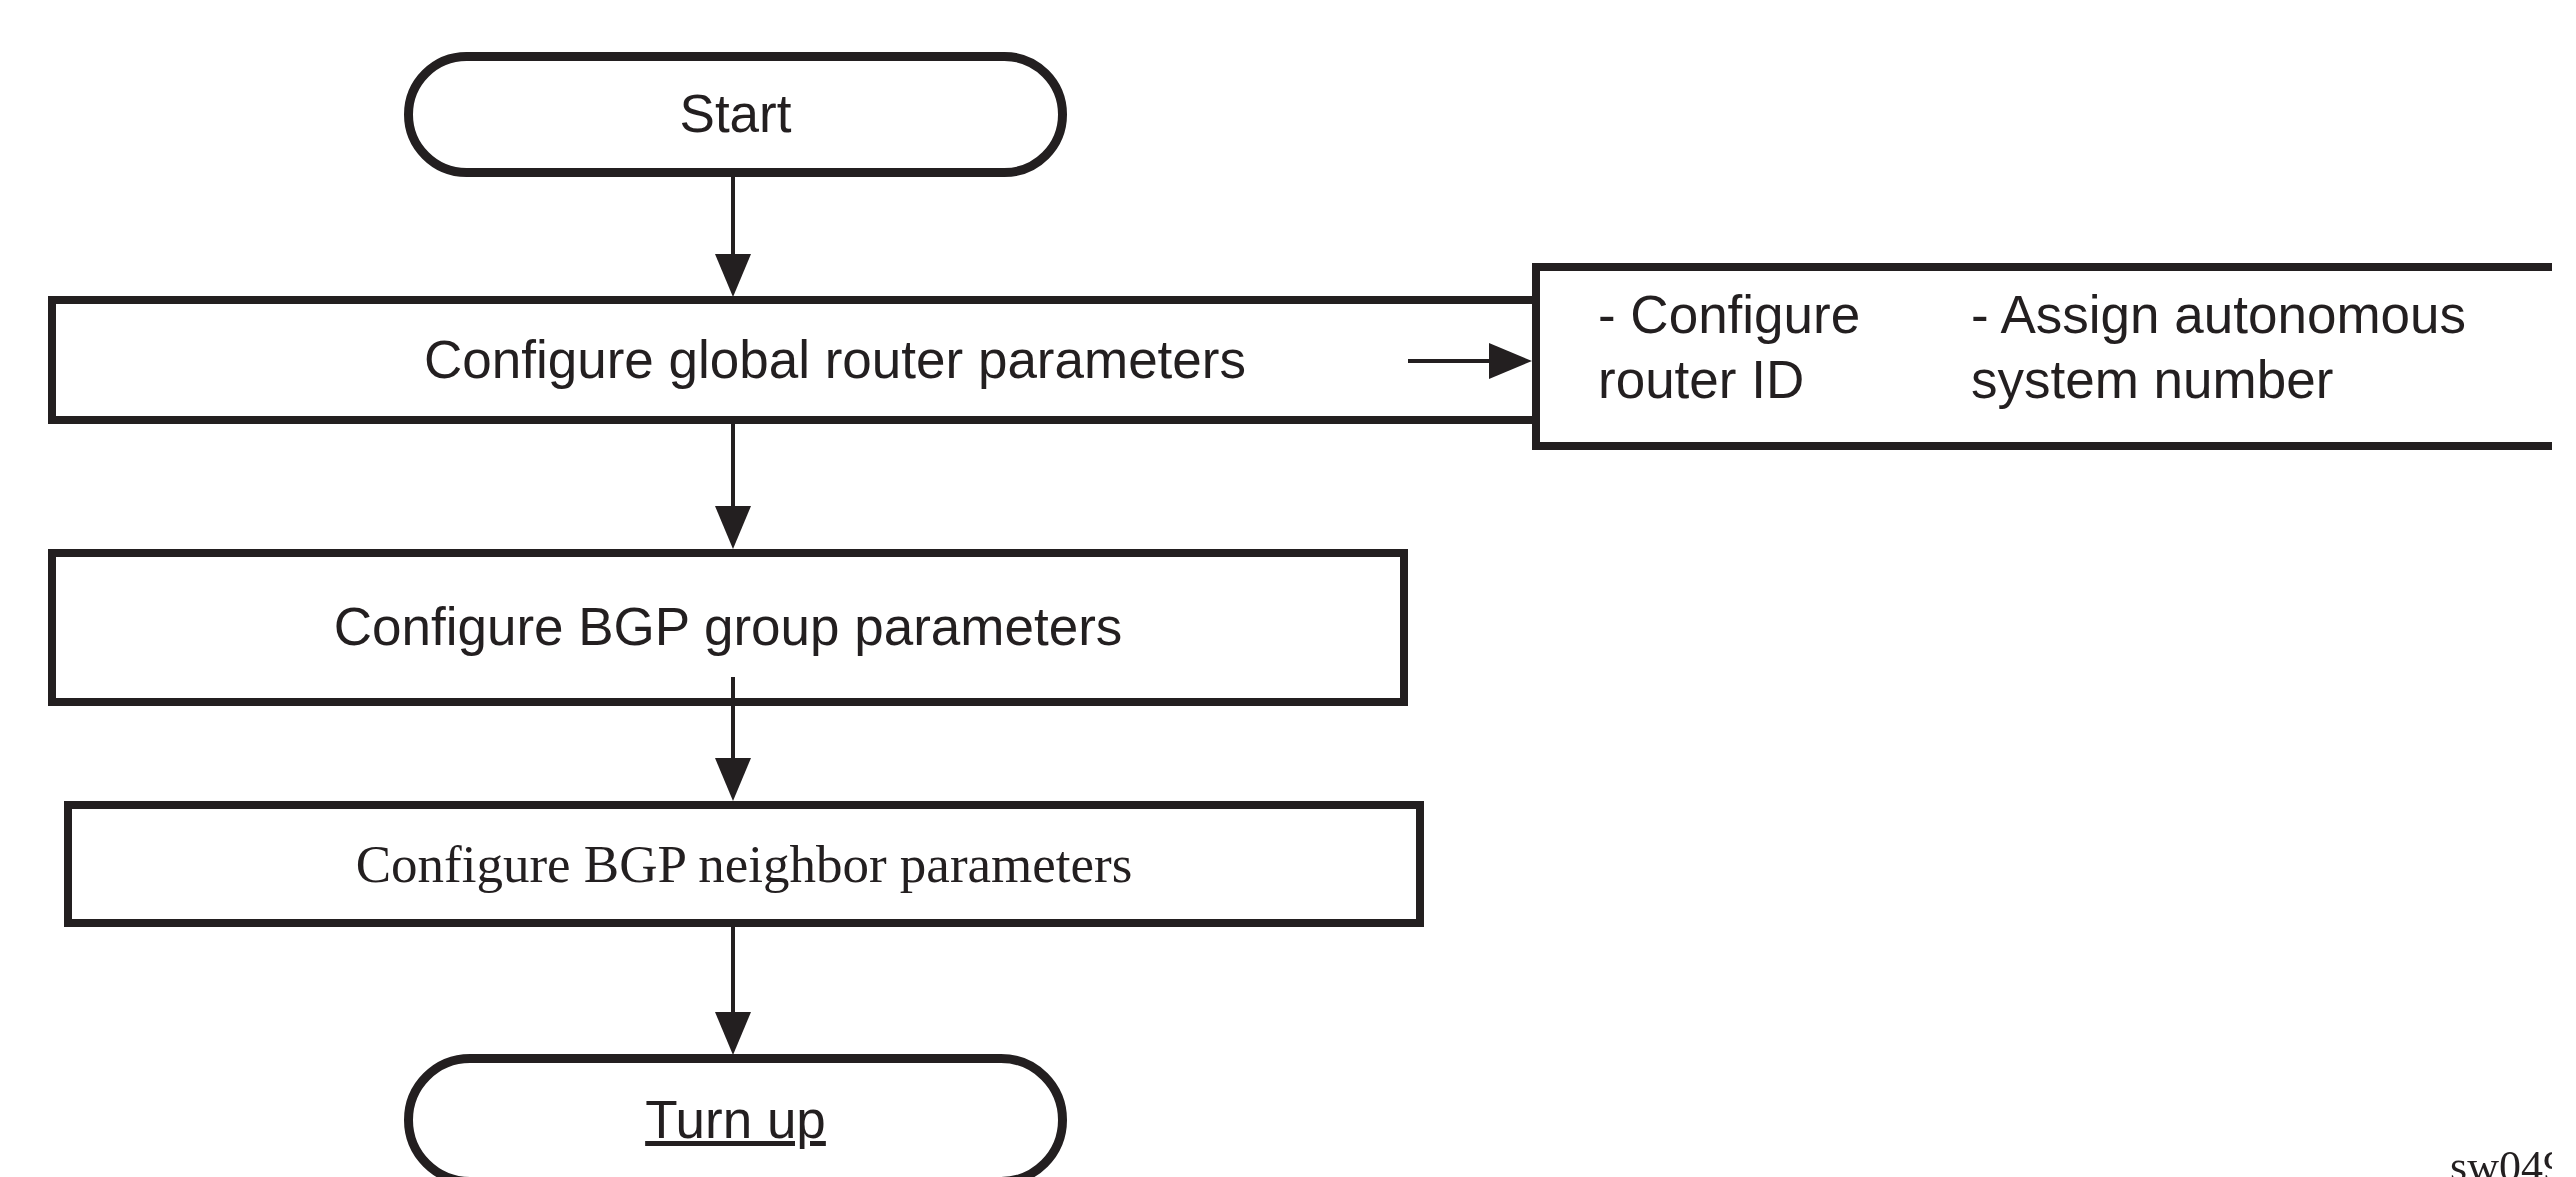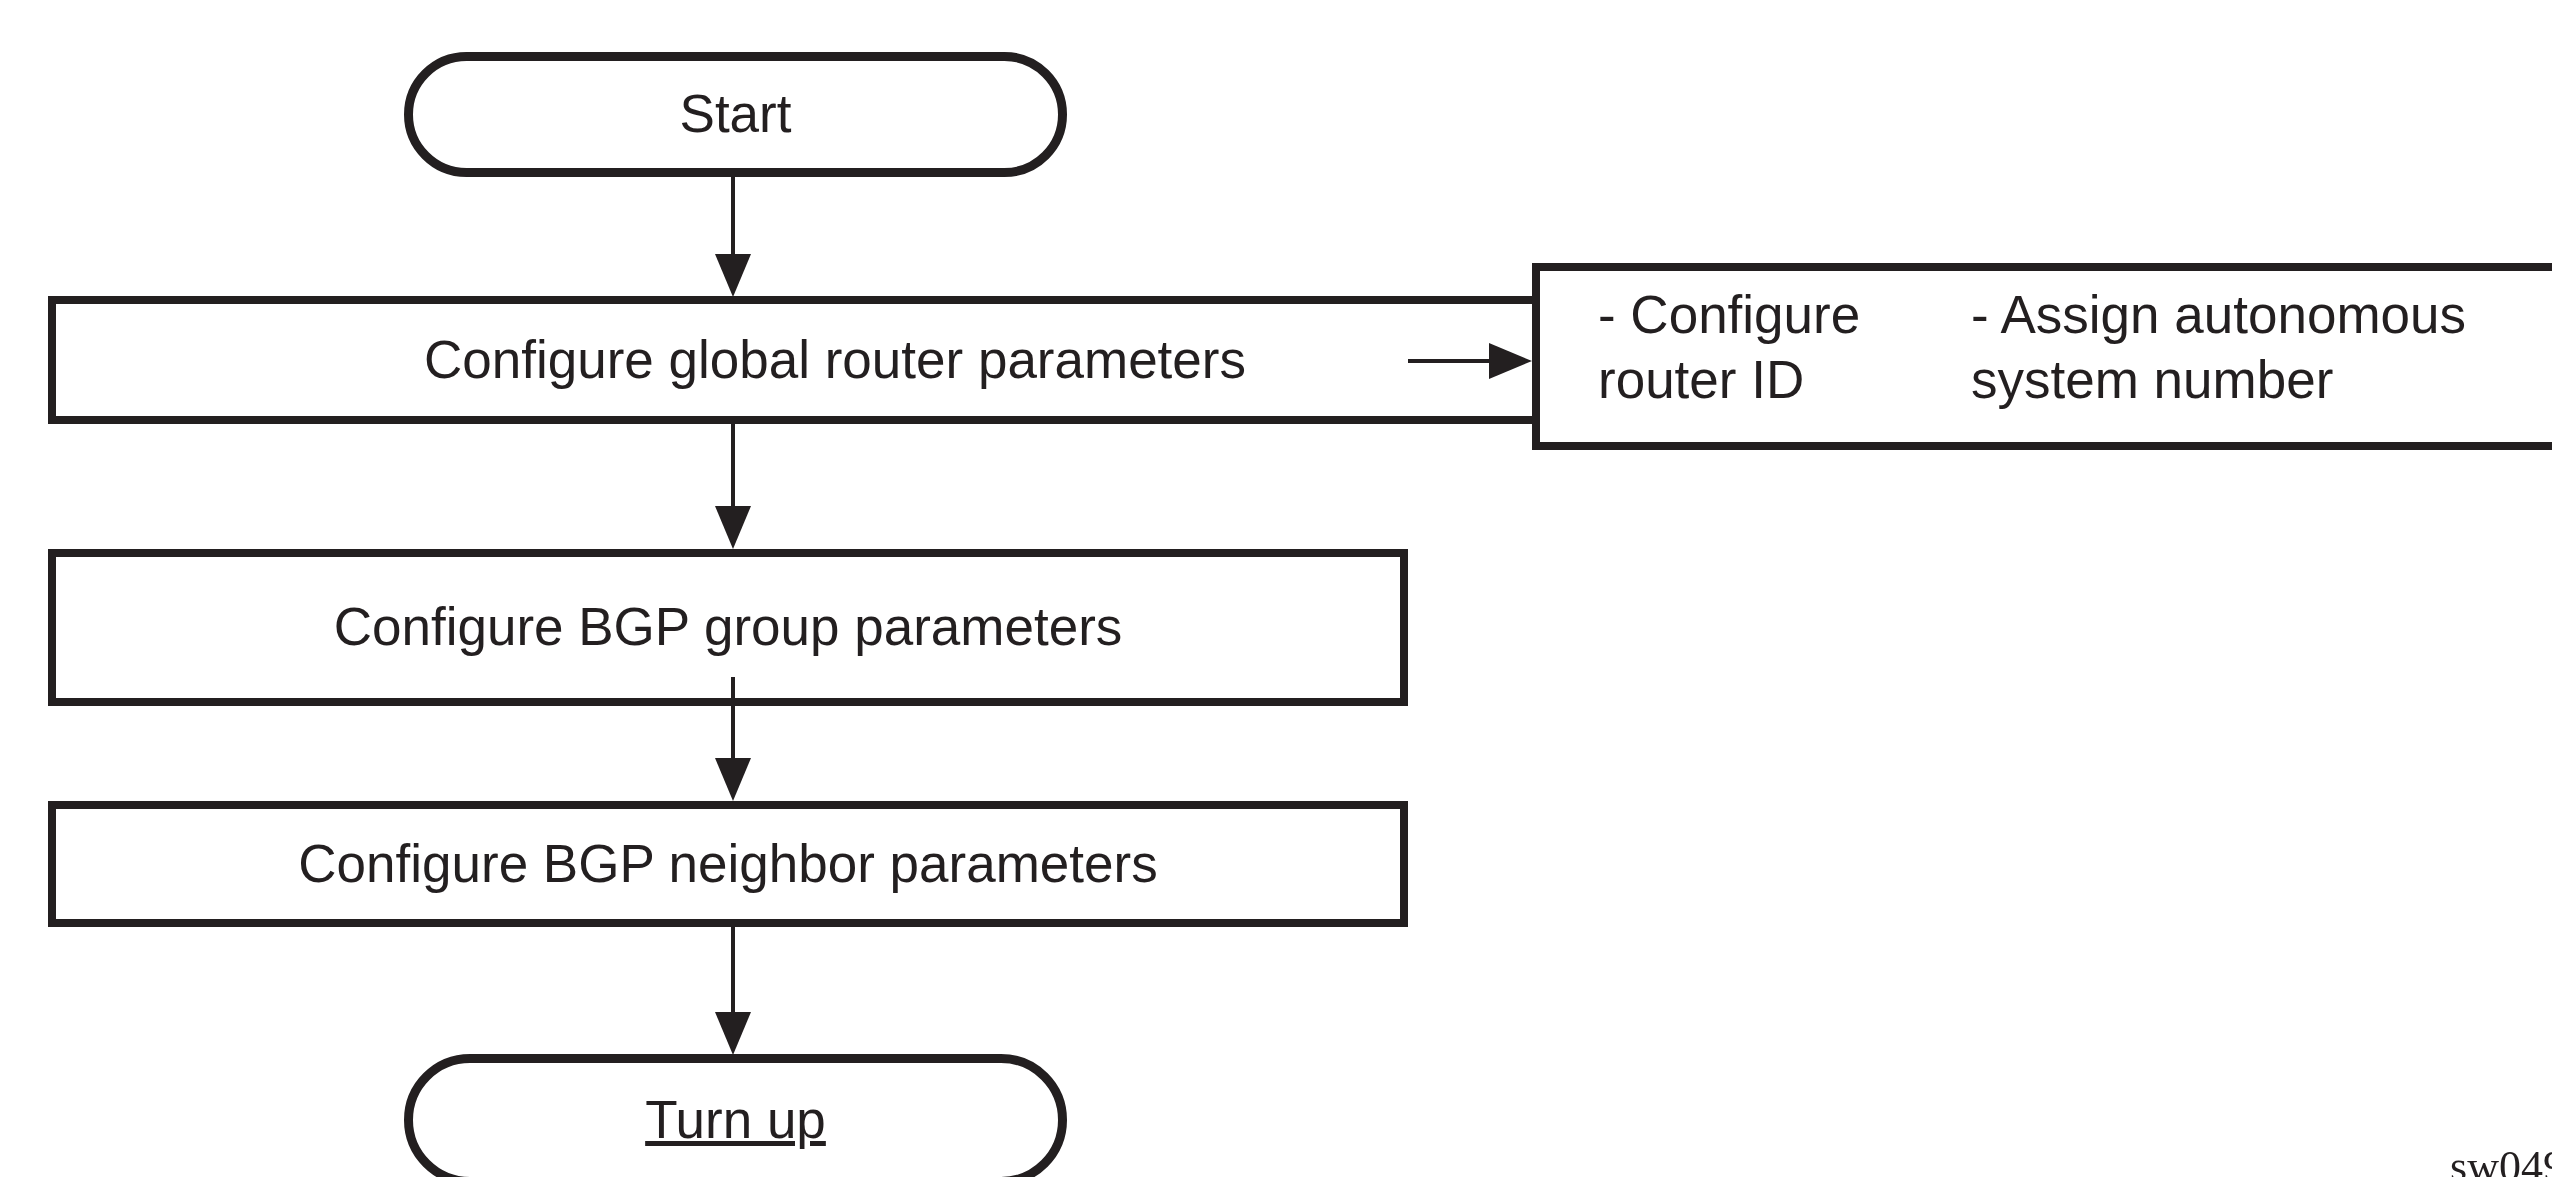--- a/index.html
+++ b/index.html
@@ -103,21 +103,21 @@
   <div class="vline" style="left:683px; top:375px; height:85px;"></div>
   <div class="head-down" style="left:667px; top:458px;"></div>
 
   <div class="node" style="left:0px; top:501px; width:1360px; height:157px;">
     <span>Configure BGP group parameters</span>
   </div>
 
   <div class="vline" style="left:683px; top:629px; height:84px;"></div>
   <div class="head-down" style="left:667px; top:710px;"></div>
 
-  <div class="node" style="left:0px; top:753px; width:1360px; height:126px;">
+  <div class="node" style="left:16px; top:753px; width:1360px; height:126px;font-family:Liberation Serif, serif;">
     <span>Configure BGP neighbor parameters</span>
   </div>
 
   <div class="vline" style="left:683px; top:878px; height:88px;"></div>
   <div class="head-down" style="left:667px; top:964px;"></div>
 
   <div class="node terminator" style="left:356px; top:1006px; width:663px; height:132px;text-decoration:underline;">
     <span>Turn up</span>
   </div>
 

